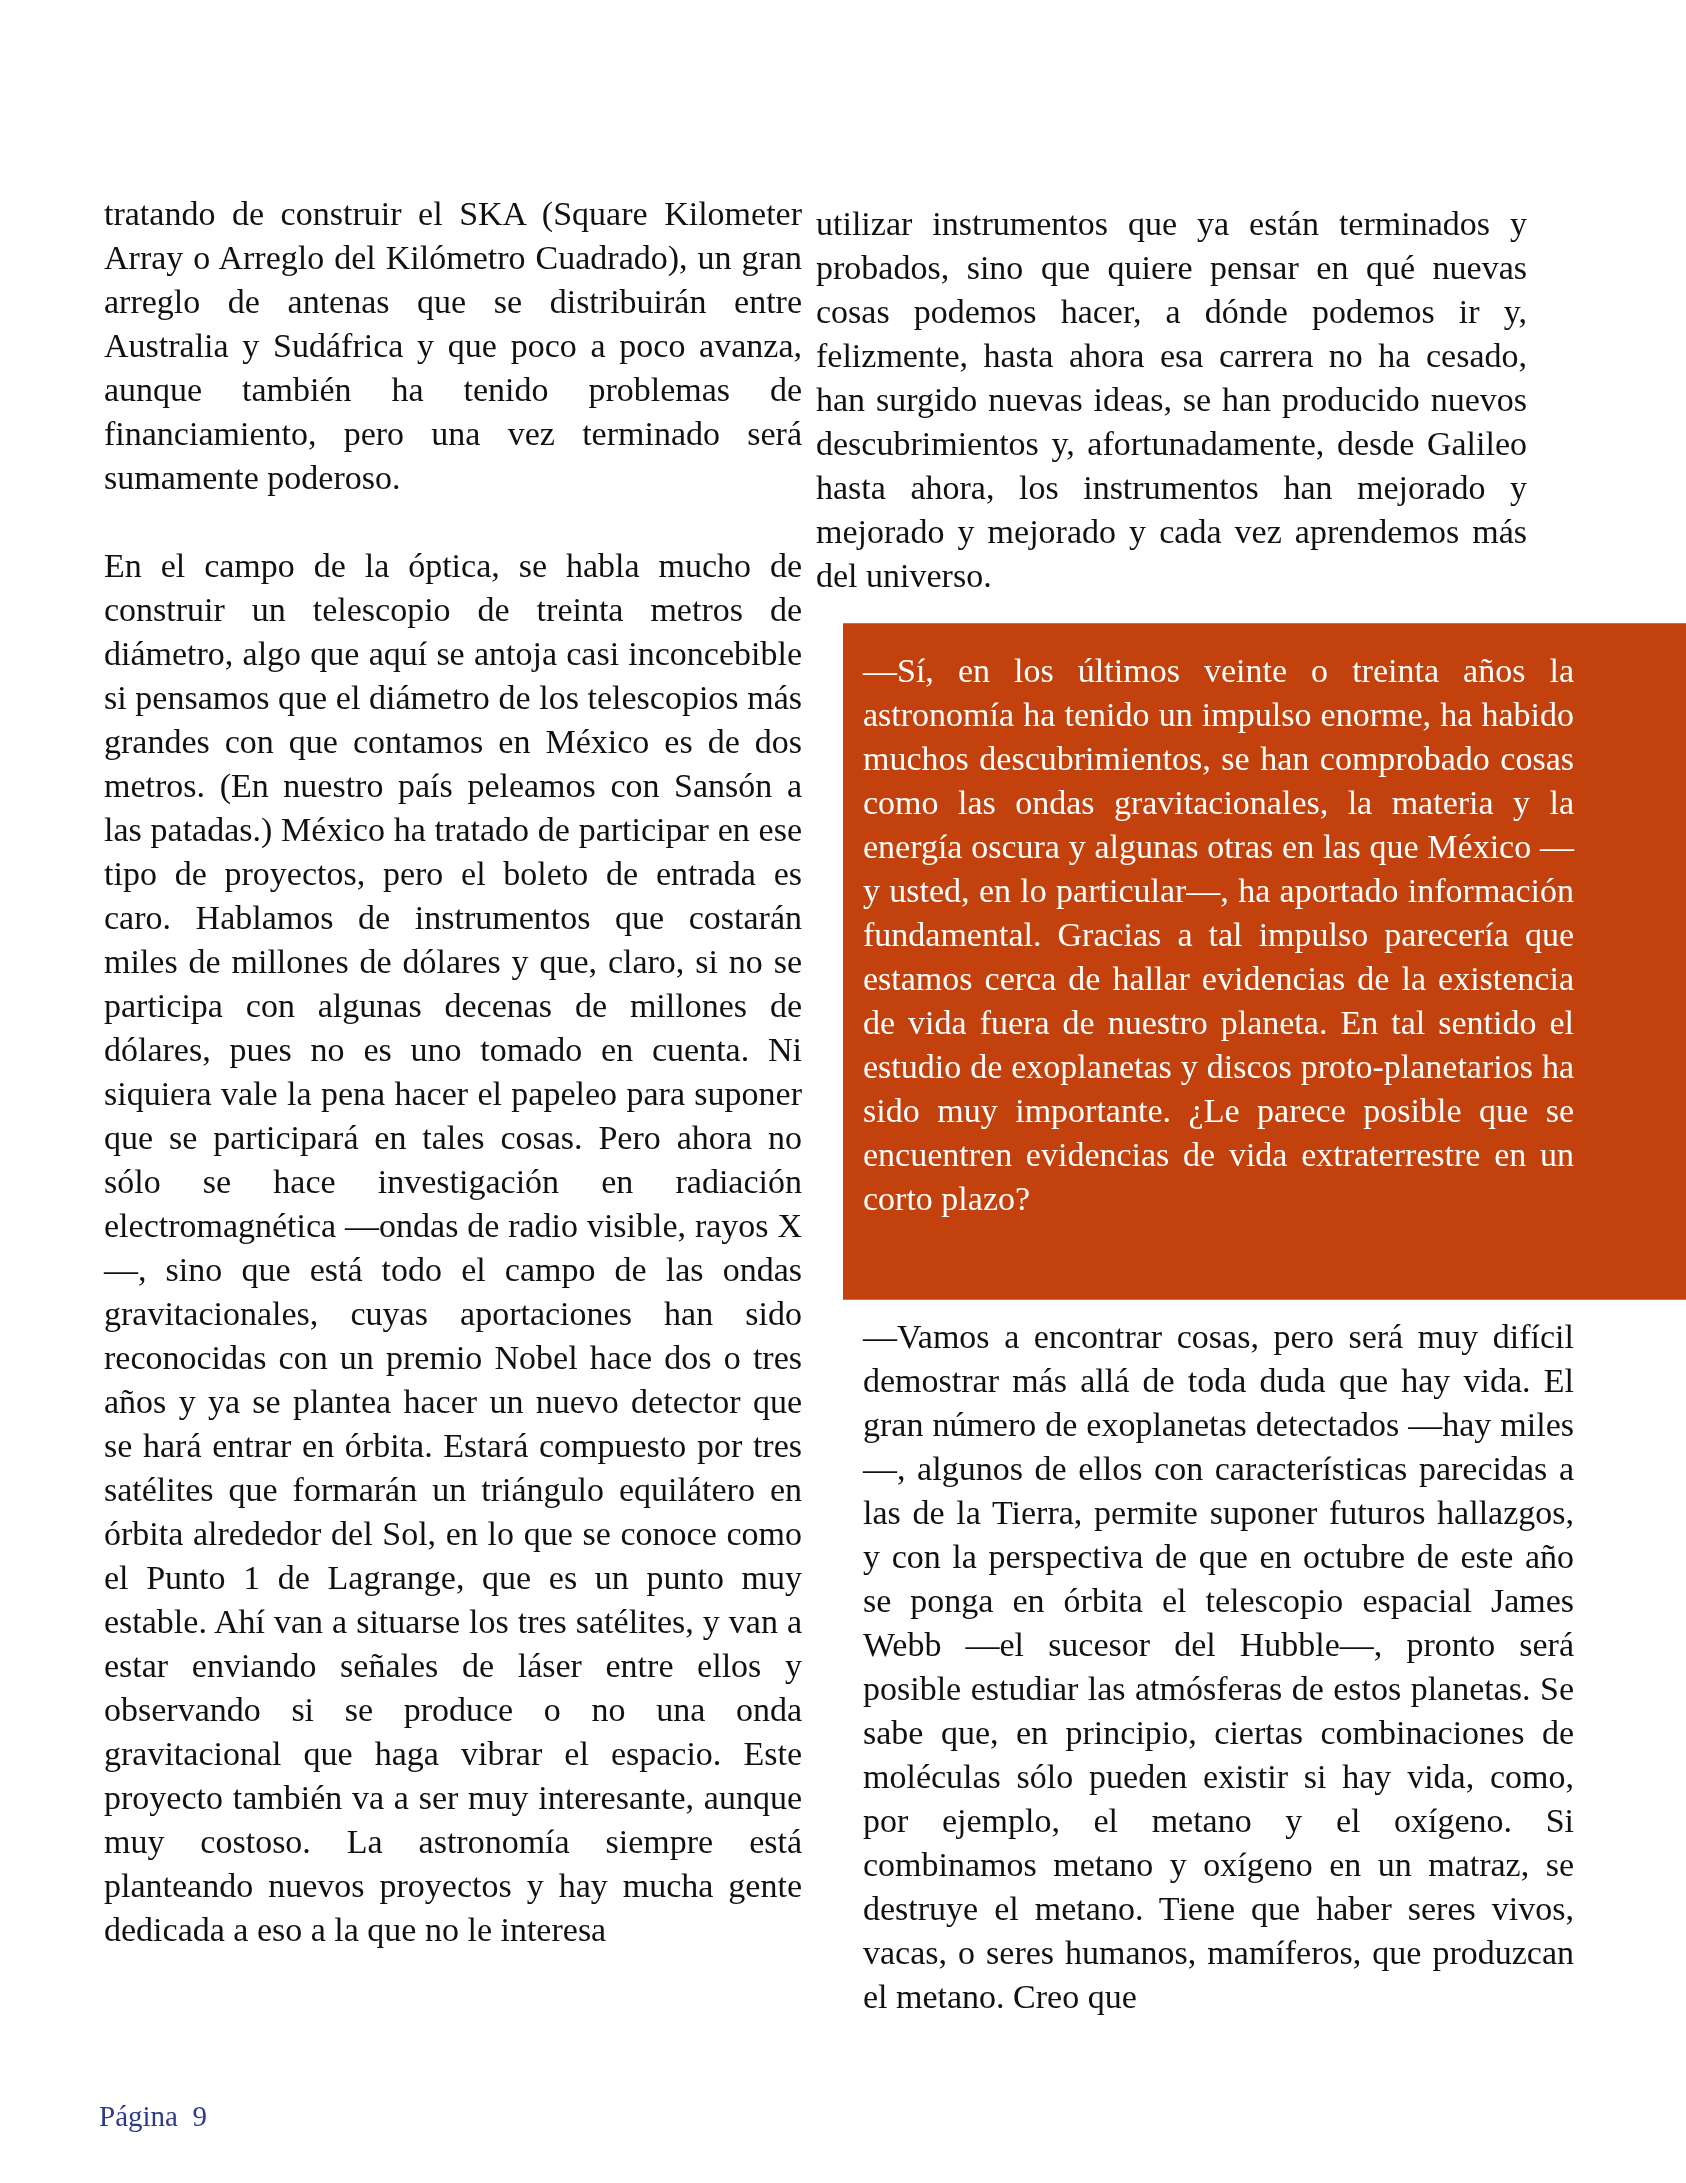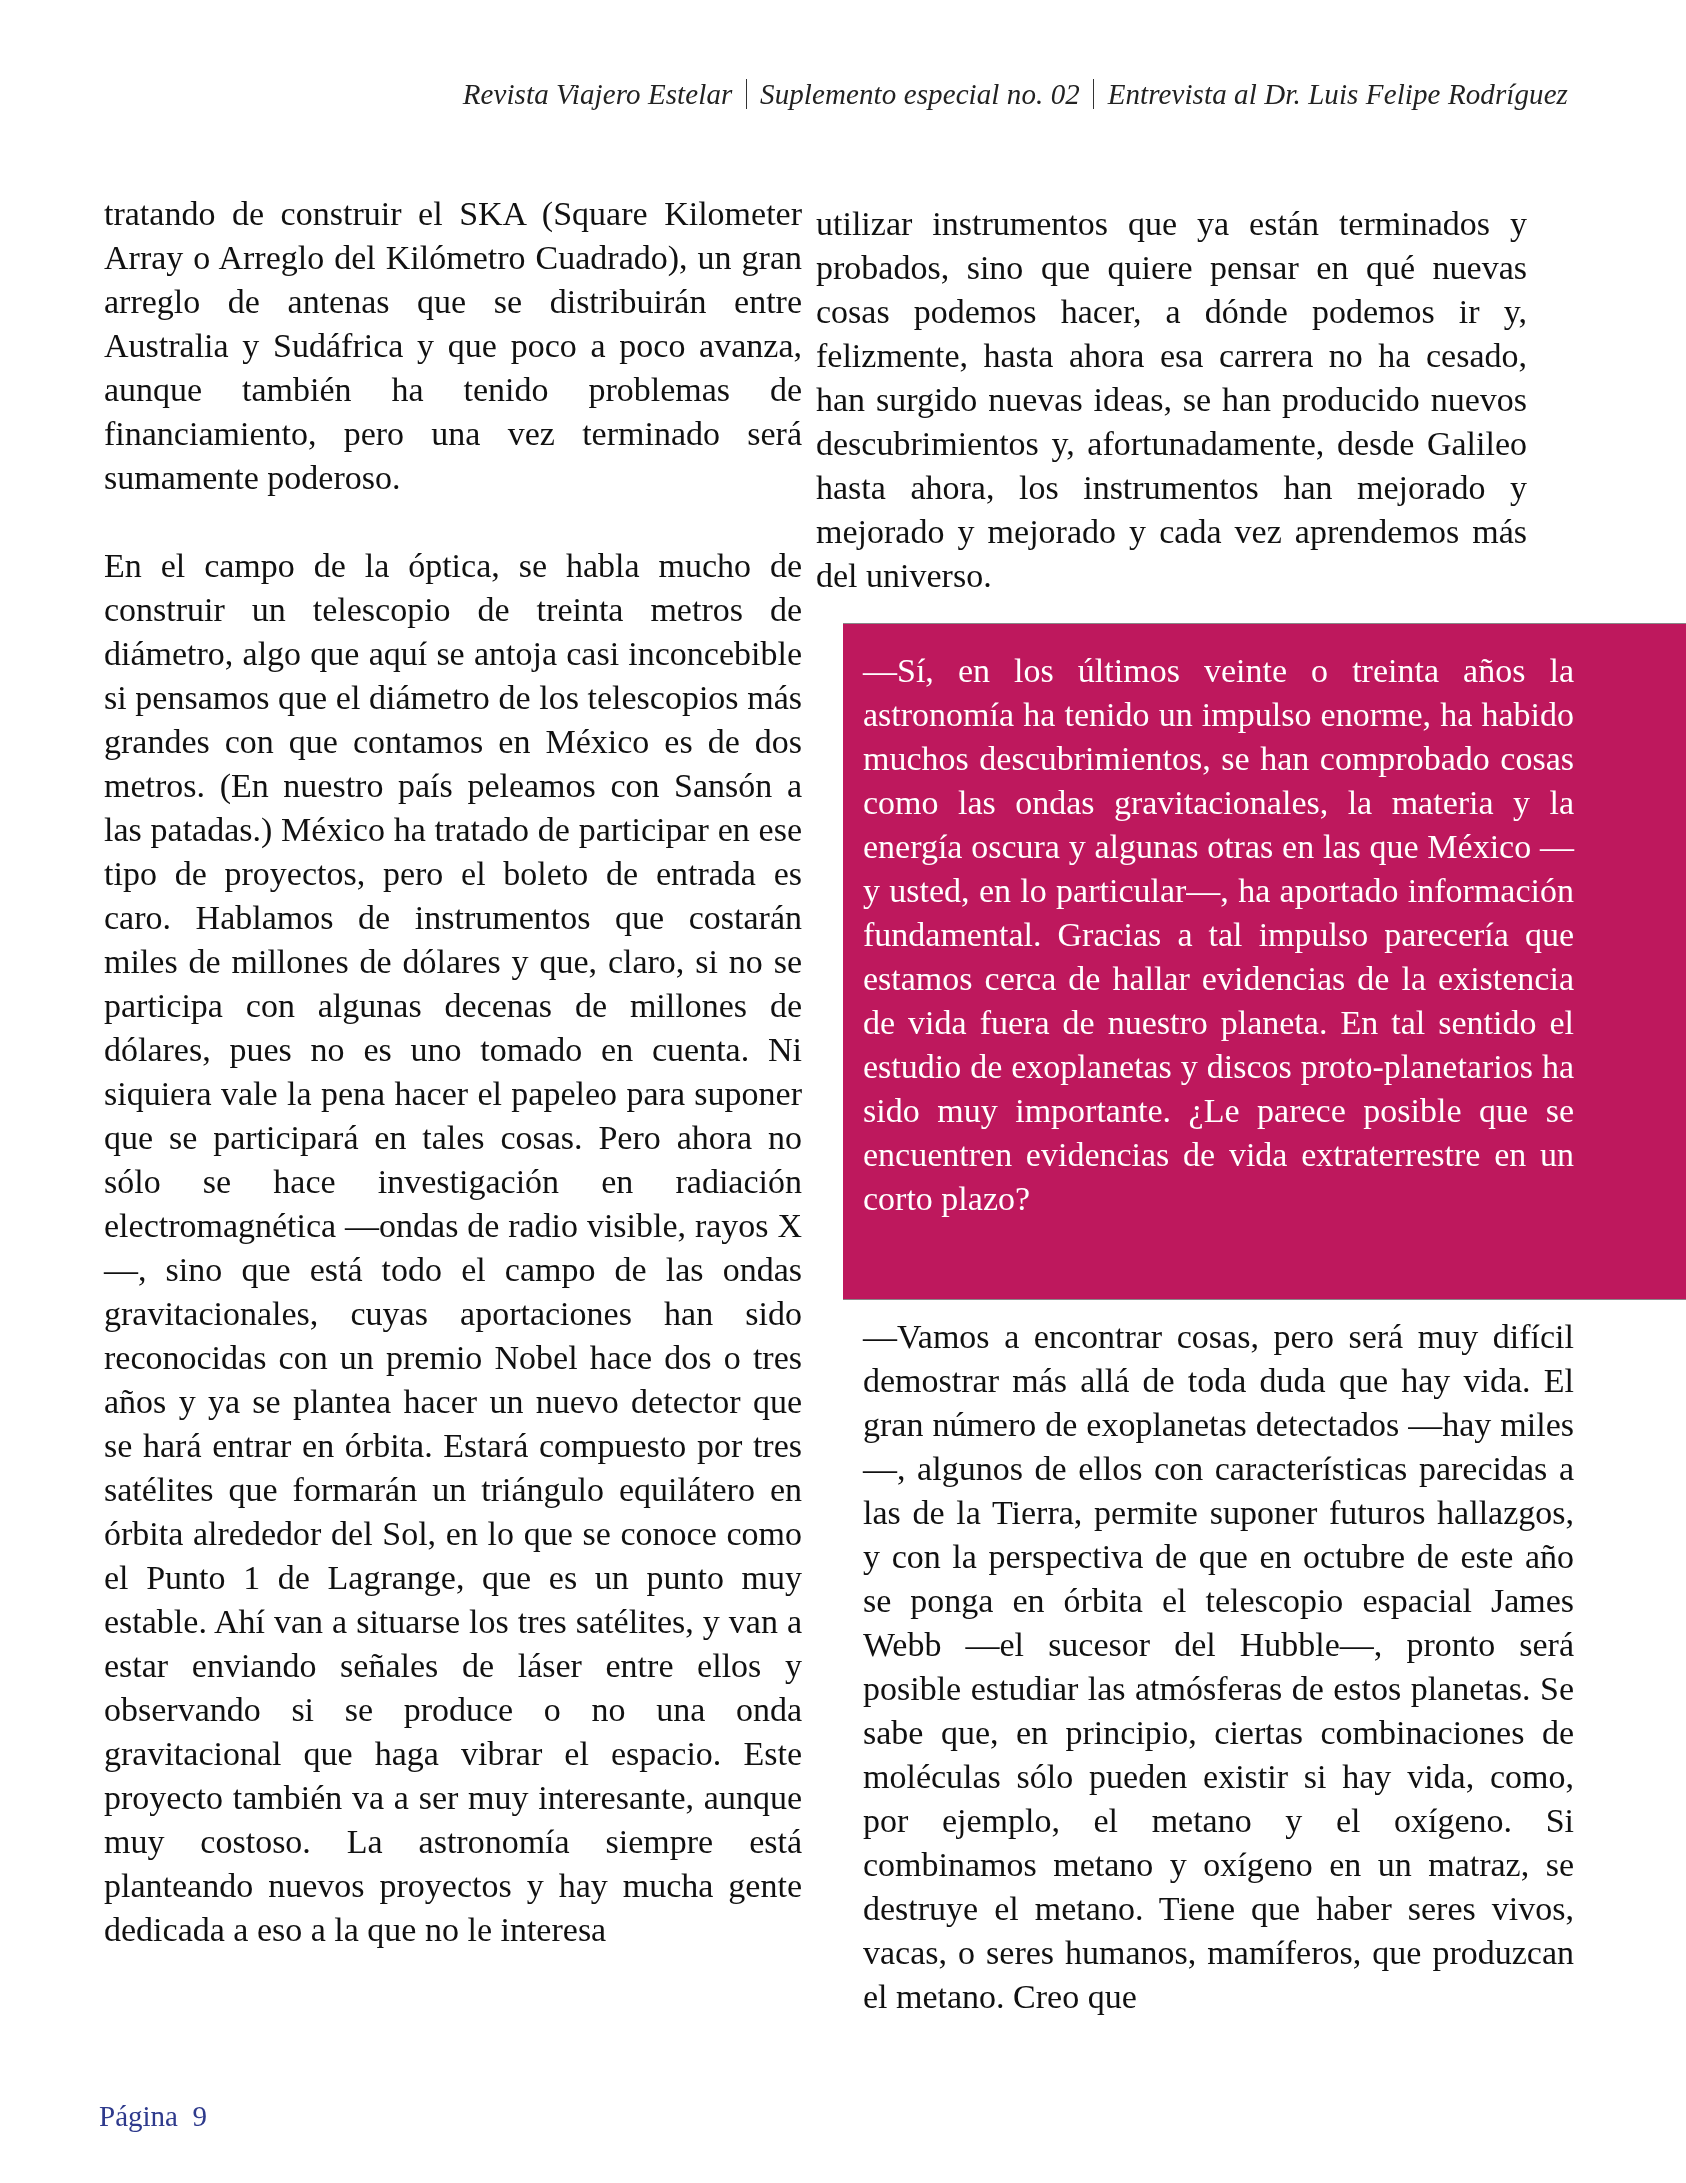--- a/index.html
+++ b/index.html
@@ -15,42 +15,39 @@
       position: absolute; font-family: "Liberation Serif", serif;
       font-size: 34px; line-height: 44px; color: #111;
       text-align: justify; hyphens: none;
     }
     .col p { margin: 0; }
     .col p + p { margin-top: 44px; }
     .col-left { left: 104px; top: 192px; width: 698px; }
     .col-right-top { left: 816px; top: 202px; width: 711px; font-family: Liberation Serif, serif; }
     .question-box {
       position: absolute; left: 843px; top: 623px; width: 843px; height: 675px;
-      background: #be185d; border-top: 1.3px solid #888; border-bottom: 1.3px solid #888;
+      background: #c2410c; border-top: 1.3px solid #888; border-bottom: 1.3px solid #888;
     }
     .question-box .q-text {
       position: absolute; left: 20px; top: 25px; width: 711px;
       font-family: "Liberation Serif", serif; font-size: 34px; line-height: 44px;
       color: #fff; text-align: justify; margin: 0;
     }
     .col-right-bottom { left: 863px; top: 1315px; width: 711px; }
     .page-number {
       position: absolute; left: 99px; top: 2100px;
       font-family: "Liberation Serif", serif; font-size: 29px; color: #2e3a8c;
       white-space: pre;
     }
   </style>
 </head>
 <body>
 
 <div class="page">
 
-  <div class="running-header">
-    <span>Revista Viajero Estelar</span><span class="sep"></span><span>Suplemento especial no. 02</span><span class="sep"></span><span>Entrevista al Dr. Luis Felipe Rodríguez</span>
-  </div>
 
   <div class="col col-left">
     <p>tratando de construir el SKA (Square Kilometer Array o Arreglo del Kilómetro Cuadrado), un gran arreglo de antenas que se distribuirán entre Australia y Sudáfrica y que poco a poco avanza, aunque también ha tenido problemas de financiamiento, pero una vez terminado será sumamente poderoso.</p>
     <p>En el campo de la óptica, se habla mucho de construir un telescopio de treinta metros de diámetro, algo que aquí se antoja casi inconcebible si pensamos que el diámetro de los telescopios más grandes con que contamos en México es de dos metros. (En nuestro país peleamos con Sansón a las patadas.) México ha tratado de participar en ese tipo de proyectos, pero el boleto de entrada es caro. Hablamos de instrumentos que costarán miles de millones de dólares y que, claro, si no se participa con algunas decenas de millones de dólares, pues no es uno tomado en cuenta. Ni siquiera vale la pena hacer el papeleo para suponer que se participará en tales cosas. Pero ahora no sólo se hace investigación en radiación electromagnética —ondas de radio visible, rayos X—, sino que está todo el campo de las ondas gravitacionales, cuyas aportaciones han sido reconocidas con un premio Nobel hace dos o tres años y ya se plantea hacer un nuevo detector que se hará entrar en órbita. Estará compuesto por tres satélites que formarán un triángulo equilátero en órbita alrededor del Sol, en lo que se conoce como el Punto 1 de Lagrange, que es un punto muy estable. Ahí van a situarse los tres satélites, y van a estar enviando señales de láser entre ellos y observando si se produce o no una onda gravitacional que haga vibrar el espacio. Este proyecto también va a ser muy interesante, aunque muy costoso. La astronomía siempre está planteando nuevos proyectos y hay mucha gente dedicada a eso a la que no le interesa</p>
   </div>
 
   <div class="col col-right-top">
     <p>utilizar instrumentos que ya están terminados y probados, sino que quiere pensar en qué nuevas cosas podemos hacer, a dónde podemos ir y, felizmente, hasta ahora esa carrera no ha cesado, han surgido nuevas ideas, se han producido nuevos descubrimientos y, afortunadamente, desde Galileo hasta ahora, los instrumentos han mejorado y mejorado y mejorado y cada vez aprendemos más del universo.</p>
   </div>
 

